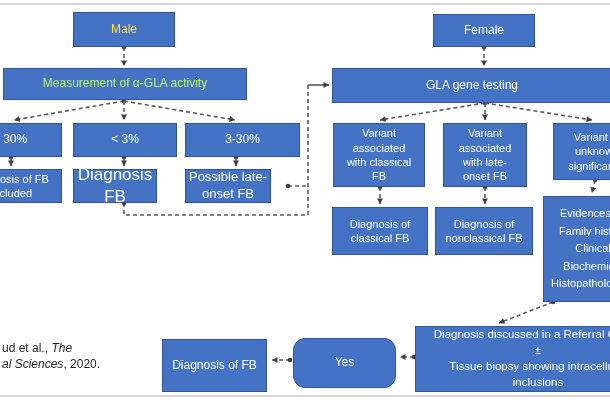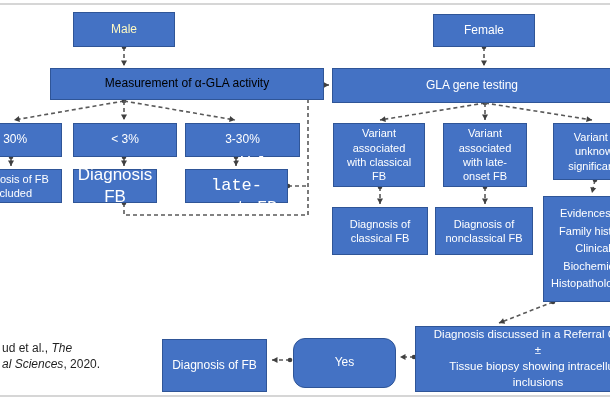--- a/index.html
+++ b/index.html
@@ -82,29 +82,29 @@
       <circle cx="553" cy="302" r="2.3" fill="#404040"></circle>
       <polygon points="499,323 503.03868691001225,318.21053154902387 505.213364476942,323.80255957827166" fill="#404040"></polygon>
       <polyline points="414,357 400,357" fill="none" stroke="#595959" stroke-width="1.6" stroke-dasharray="4 3"></polyline>
       <circle cx="414" cy="357" r="2.3" fill="#404040"></circle>
       <polygon points="400,357 405.5,354 405.5,360" fill="#404040"></polygon>
       <polyline points="290,360 272,360" fill="none" stroke="#595959" stroke-width="1.6" stroke-dasharray="4 3"></polyline>
       <circle cx="290" cy="360" r="2.3" fill="#404040"></circle>
       <polygon points="272,360 277.5,357 277.5,363" fill="#404040"></polygon>
     </svg>
   <div id="nodes">
-      <div class="node" style="left: 73px; top: 12px; width: 102px; height: 35px; font-size: 12px; color: #fef9c3;">Male</div>
-      <div class="node" style="left: 3px; top: 68px; width: 274px; height: 32px; font-size: 12px; color: #000000; margin-left: 47px;">Measurement of α-GLA activity</div>
+      <div class="node" style="left: 73px; top: 12px; width: 102px; height: 35px; font-size: 12px; color: #fde047;">Male</div>
+      <div class="node" style="left: 3px; top: 68px; width: 244px; height: 32px; font-size: 12px; color: #bef264;">Measurement of α-GLA activity</div>
       <div class="node" style="left: -42px; top: 123px; width: 104px; height: 34px; font-size: 12px; color: rgb(255, 255, 255);">&gt; 30%</div>
       <div class="node" style="left: 73px; top: 123px; width: 104px; height: 34px; font-size: 12px; color: rgb(255, 255, 255);">&lt; 3%</div>
       <div class="node" style="left: 185px; top: 123px; width: 115px; height: 34px; font-size: 12px; color: rgb(255, 255, 255);">3-30%</div>
       <div class="node" style="left: -42px; top: 169px; width: 104px; height: 34px; font-size: 11px; color: rgb(255, 255, 255);">Diagnosis of FB
 excluded</div>
       <div class="node" style="left: 73px; top: 169px; width: 84px; height: 34px; font-size: 17px; color: rgb(255, 255, 255);">Diagnosis FB</div>
-      <div class="node" style="left: 185px; top: 169px; width: 103px; height: 34px; font-size: 17px; color: rgb(255, 255, 255); font-family: Liberation Mono, monospace;">Possible late-
+      <div class="node" style="left: 185px; top: 169px; width: 86px; height: 34px; font-size: 13px; color: rgb(255, 255, 255);">Possible late-
 onset FB</div>
       <div class="node" style="left: 433px; top: 14px; width: 102px; height: 33px; font-size: 12px; color: rgb(255, 255, 255);">Female</div>
       <div class="node" style="left: 332px; top: 68px; width: 280px; height: 35px; font-size: 12px; color: rgb(255, 255, 255);">GLA gene testing</div>
       <div class="node" style="left: 333px; top: 123px; width: 92px; height: 64px; font-size: 11px; color: rgb(255, 255, 255);">Variant
 associated
 with classical
 FB</div>
       <div class="node" style="left: 443px; top: 123px; width: 84px; height: 64px; font-size: 11px; color: rgb(255, 255, 255);">Variant
 associated
 with late-

